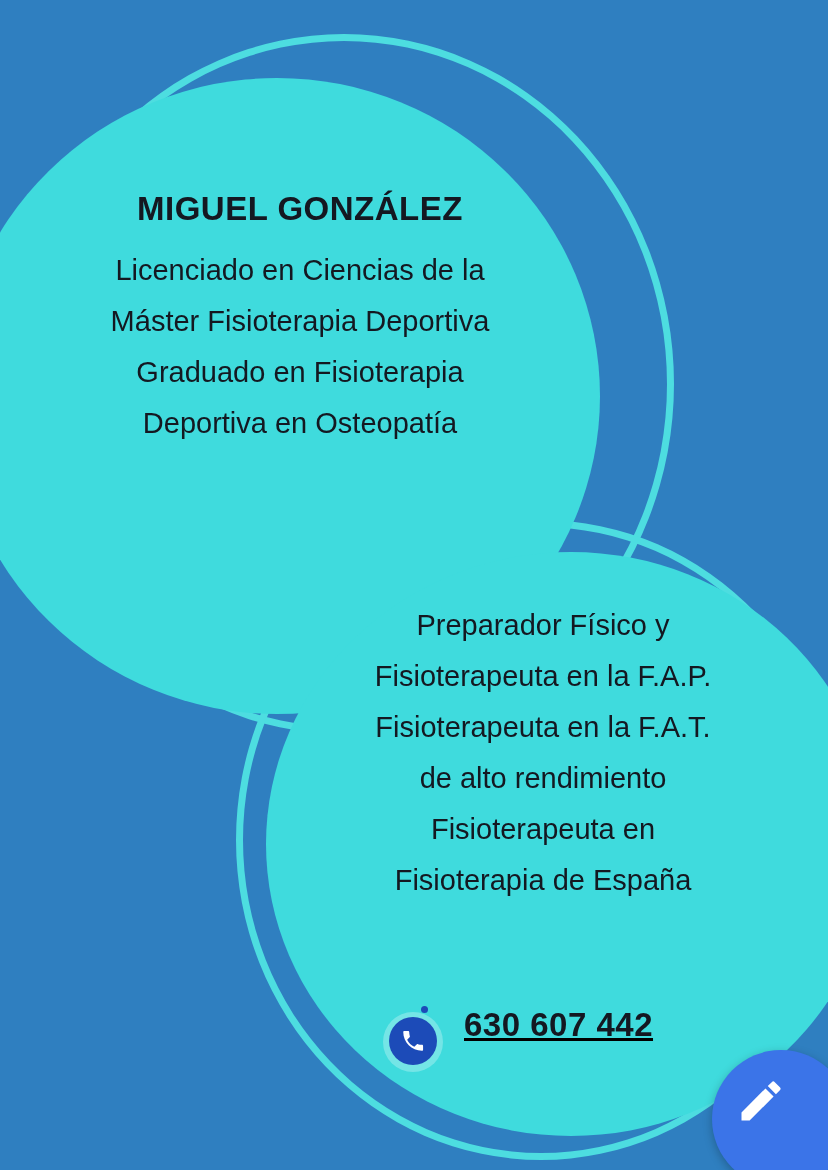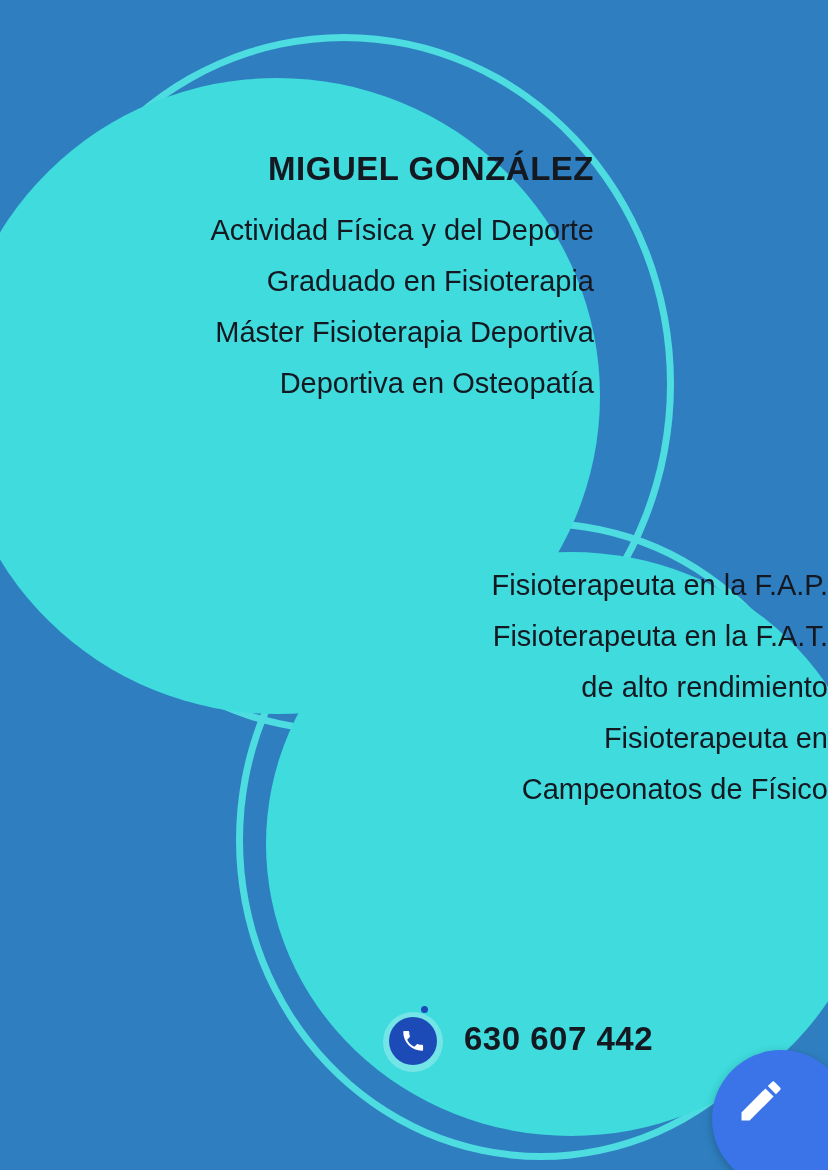--- a/index.html
+++ b/index.html
@@ -61,21 +61,22 @@
     left: 266px;
     top: 552px;
     width: 610px;
     height: 584px;
   }
 
   
   .text-block {
     position: absolute;
     color: #141821;
-    text-align: right;
+    text-align: center;
+    margin-top: 40px;
   }
 
   #top-text {
     left: 6px;
     top: 148px;
     width: 588px;
   }
   #bottom-text {
     left: 258px;
     top: 560px;
@@ -96,22 +97,23 @@
     white-space: nowrap;
   }
 
   
   #phone-row {
     position: absolute;
     left: 380px;
     top: 1006px;
     width: 400px;
     display: flex;
-    align-items: center;
+    align-items: flex-start;
     gap: 18px;
+    text-decoration: underline;
   }
   .phone-icon-wrap {
     position: relative;
     width: 66px;
     height: 66px;
     flex: 0 0 auto;
   }
   .phone-halo {
     position: absolute;
     left: 3px; top: 6px;
@@ -172,32 +174,33 @@
 <div id="card">
 
   <div class="ring ring-top"></div>
   <div class="ring ring-bottom"></div>
 
   <div class="blob blob-top"></div>
   <div class="blob blob-bottom"></div>
 
   <div class="text-block" id="top-text">
     <div class="name">MIGUEL GONZÁLEZ</div>
-    <div class="line">Actividad Física y del Deporte</div>
+    <div class="line">Licenciado en Ciencias de la</div>
+    <div class="line">Máster Fisioterapia Deportiva</div>
     <div class="line">Graduado en Fisioterapia</div>
-    <div class="line">Máster Fisioterapia Deportiva</div>
     <div class="line">Deportiva en Osteopatía</div>
   </div>
 
   <div class="text-block" id="bottom-text">
+    <div class="line">Preparador Físico y</div>
     <div class="line">Fisioterapeuta en la F.A.P.</div>
     <div class="line">Fisioterapeuta en la F.A.T.</div>
     <div class="line">de alto rendimiento</div>
     <div class="line">Fisioterapeuta en</div>
-    <div class="line">Campeonatos de Físico</div>
+    <div class="line">Fisioterapia de España</div>
   </div>
 
   <div id="phone-row">
     <div class="phone-icon-wrap">
       <div class="phone-halo"></div>
       <div class="phone-dot"></div>
       <div class="phone-circle">
         <svg width="26" height="26" viewBox="0 0 24 24" aria-hidden="true">
           <path fill="#ffffff" d="M6.6 10.8c1.4 2.8 3.8 5.2 6.6 6.6l2.2-2.2c.3-.3.7-.4 1.1-.3 1.2.4 2.5.6 3.8.6.6 0 1 .4 1 1V20c0 .6-.4 1-1 1C10.8 21 3 13.2 3 3.7c0-.6.4-1 1-1h3.5c.6 0 1 .4 1 1 0 1.3.2 2.6.6 3.8.1.4 0 .8-.3 1.1l-2.2 2.2z"></path>
         </svg>

